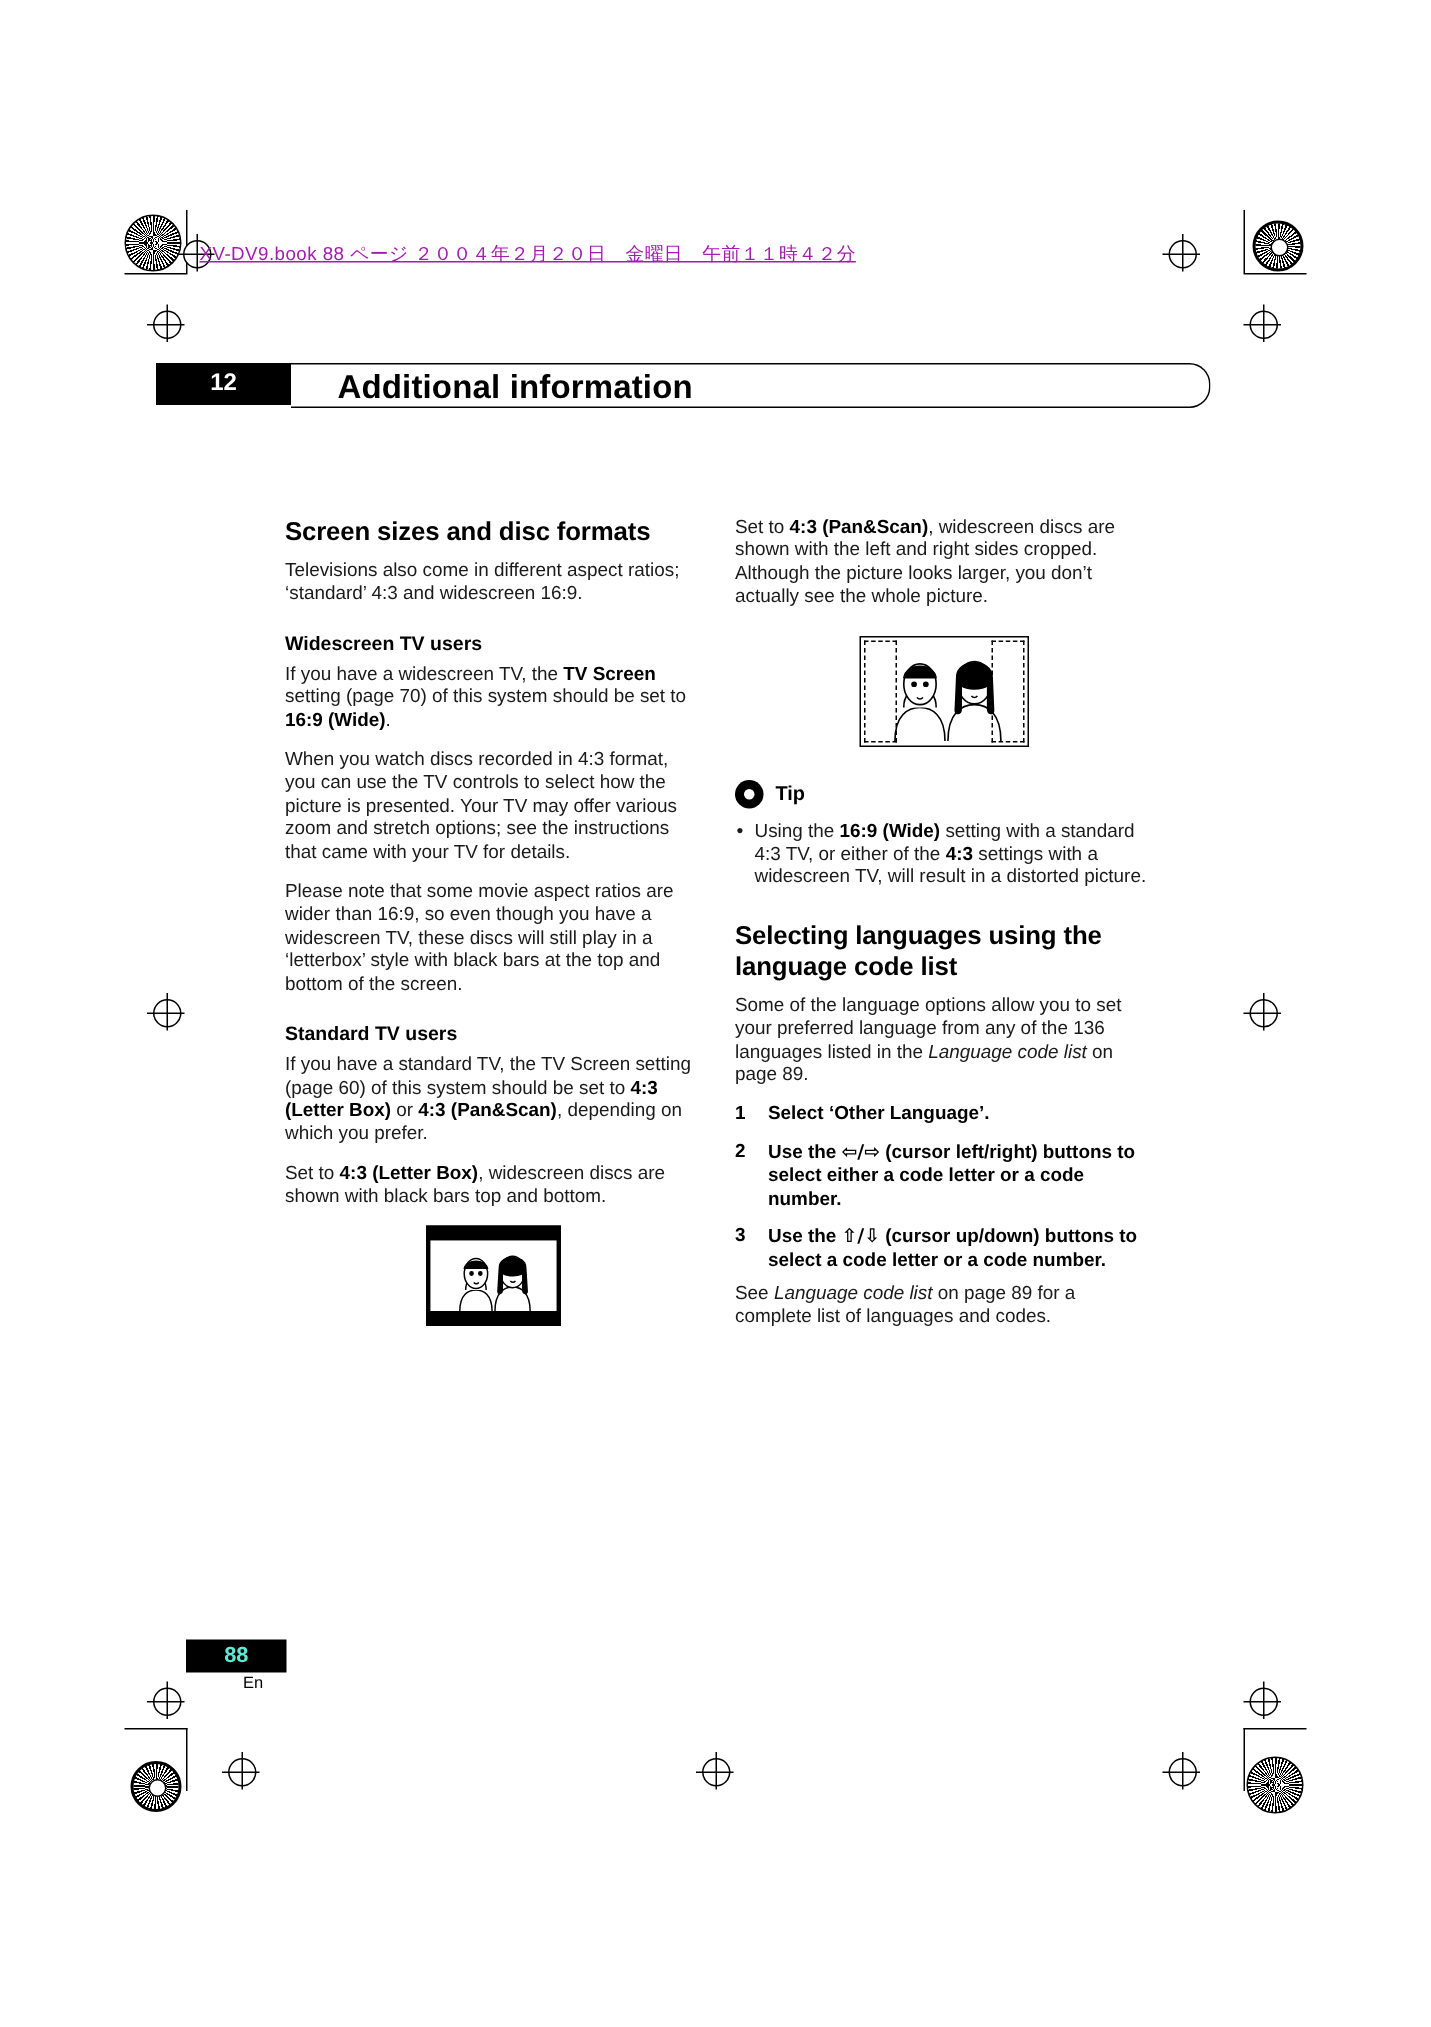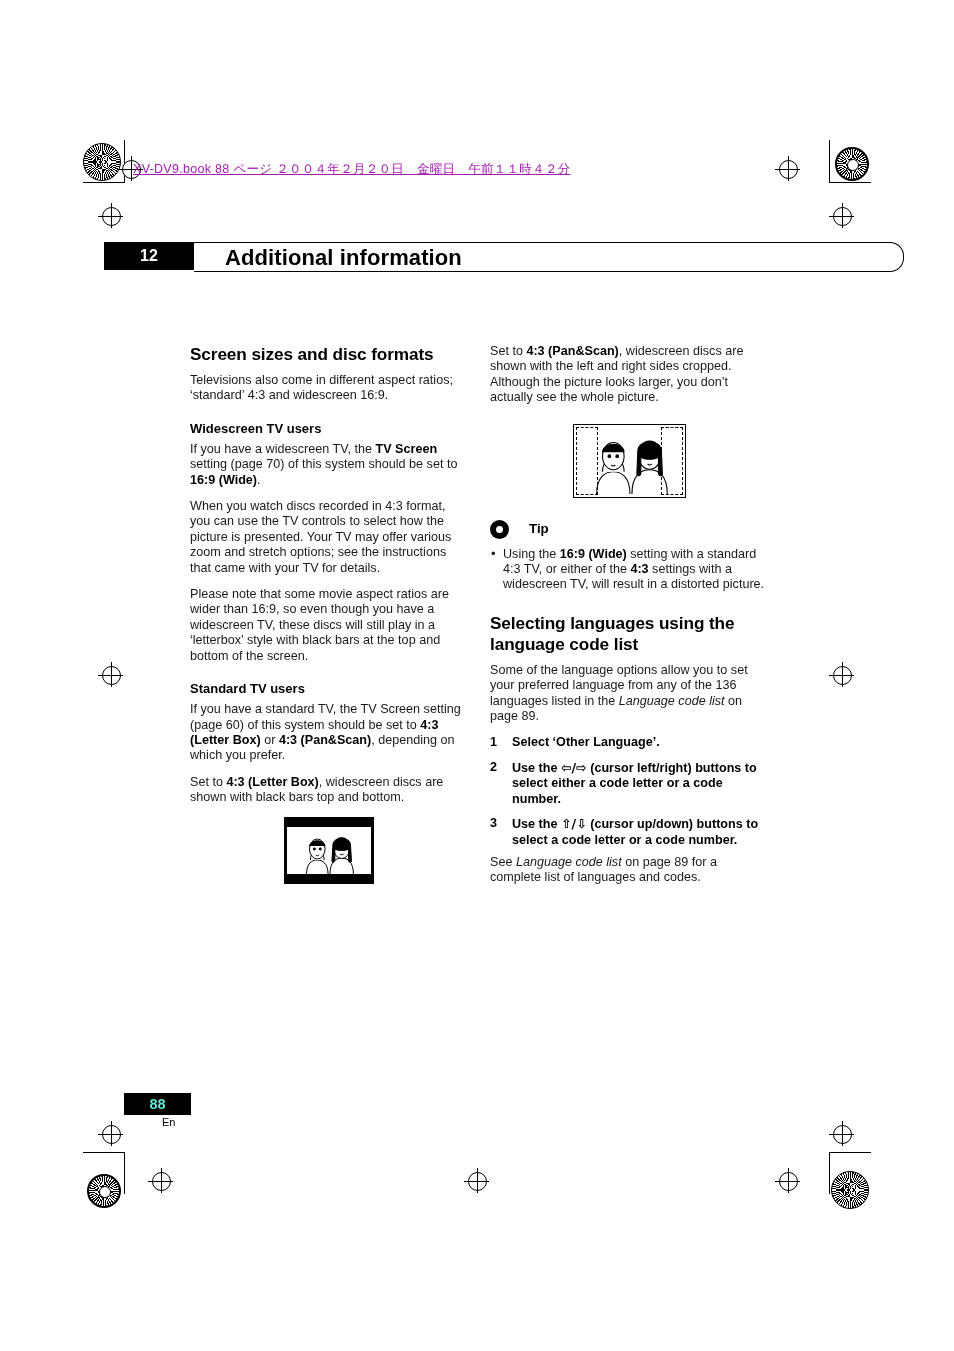--- a/index.html
+++ b/index.html
@@ -93,21 +93,21 @@
     white-space: nowrap;
     color: #a21caf;
     text-decoration: underline;
   }
 
   
   .chapter-bar {
     position: absolute;
     left: 104px;
     top: 242px;
-    width: 800px;
+    width: 703px;
     height: 28px;
   }
   .chapter-num {
     position: absolute;
     left: 0;
     top: 0;
     width: 90px;
     height: 28px;
     background: #000;
     color: #fff;
@@ -184,21 +184,21 @@
     position: absolute;
     left: 0;
     top: 0;
     font-weight: bold;
   }
 
   
   .tip-head {
     display: flex;
     align-items: center;
-    gap: 20px;
+    gap: 8px;
     margin: 18px 0 8px 0;
   }
   .tip-icon {
     width: 19px;
     height: 19px;
     border-radius: 50%;
     background: #000;
     position: relative;
     flex: 0 0 auto;
   }

